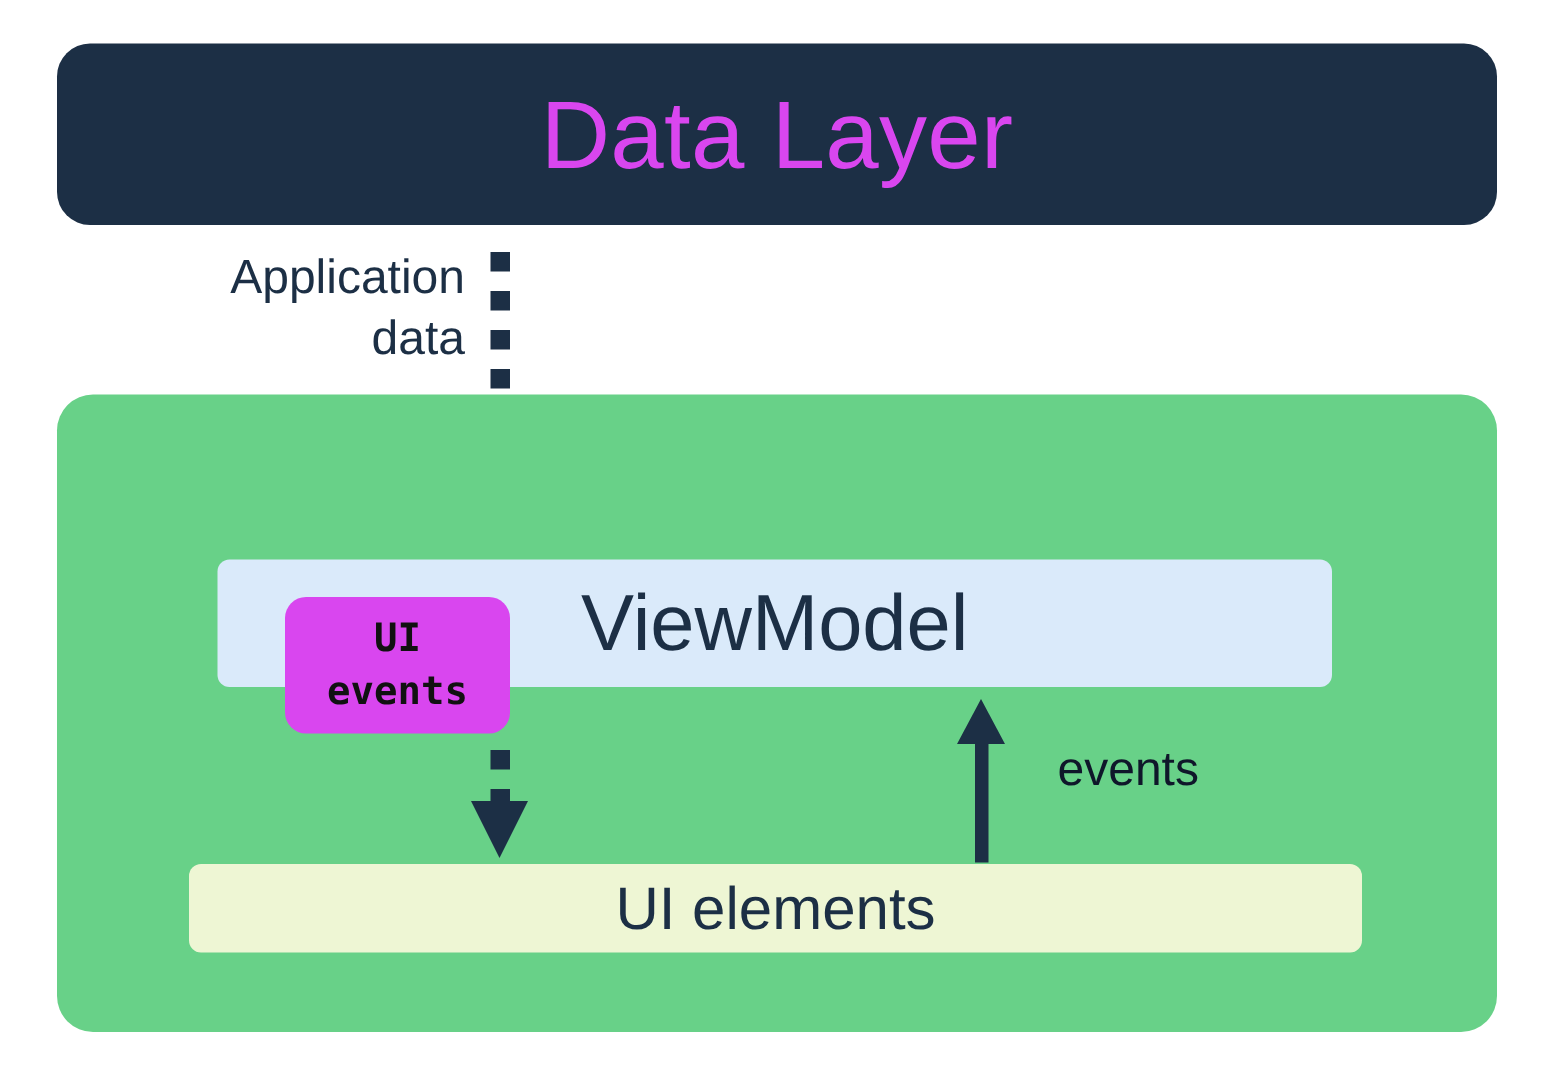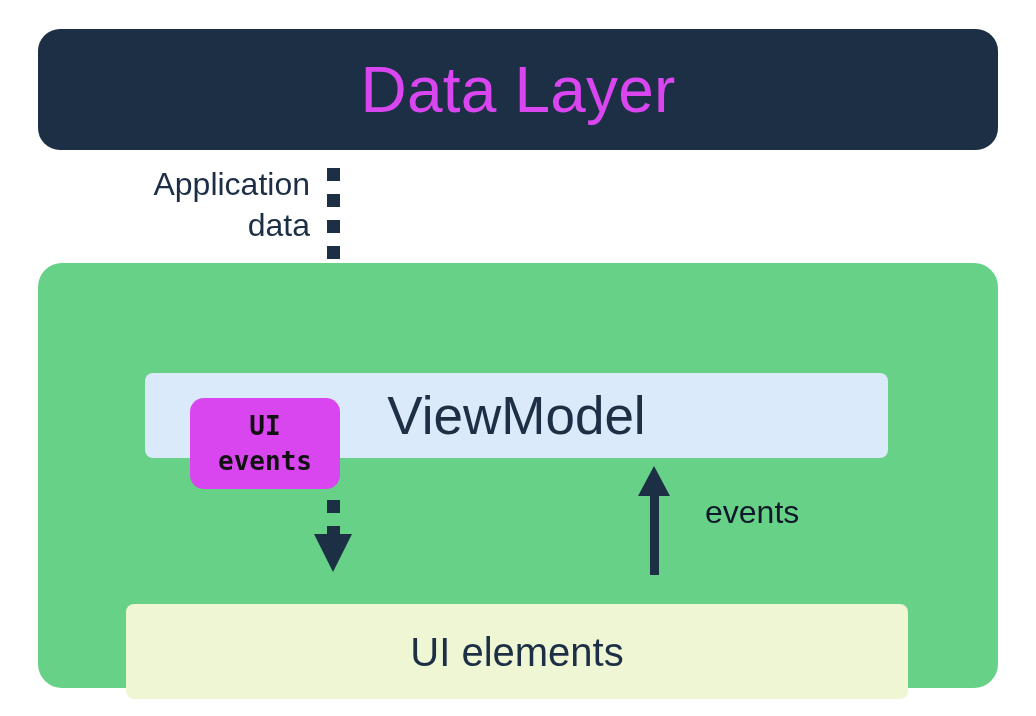--- a/index.html
+++ b/index.html
@@ -180,23 +180,23 @@
     font-size: 32px;
     font-weight: 400;
     line-height: 1;
     text-align: right;
   }
 
   
   .ui-elements-box {
     position: absolute;
     left: 126px;
-    top: 604px;
+    top: 576px;
     width: 782px;
-    height: 95px;
+    height: 59px;
     background: #eef6d4;
     border-radius: 8px;
     display: flex;
     align-items: center;
     justify-content: center;
   }
   .ui-elements-title {
     color: #1c2f45;
     font-size: 40px;
     font-weight: 400;

